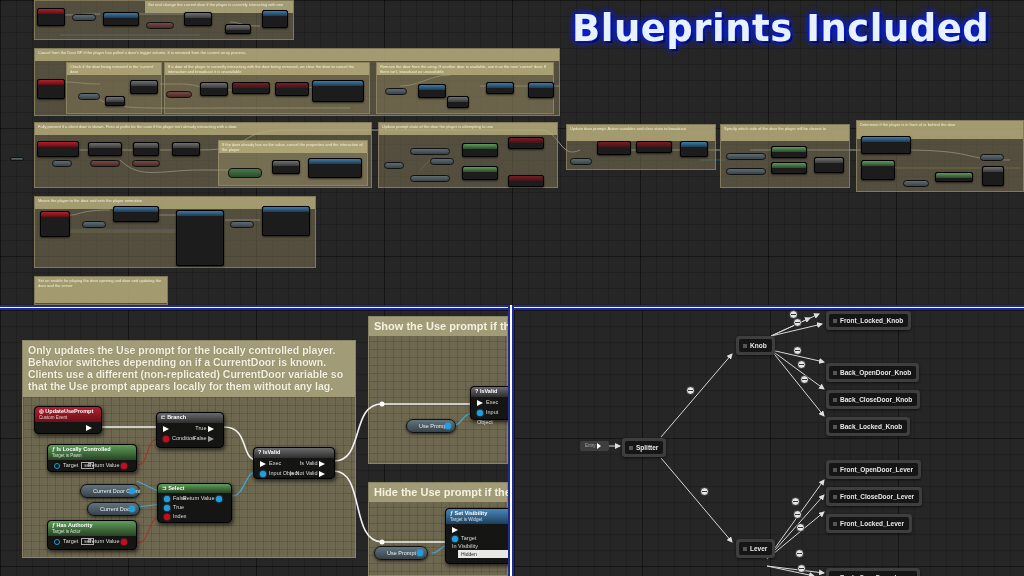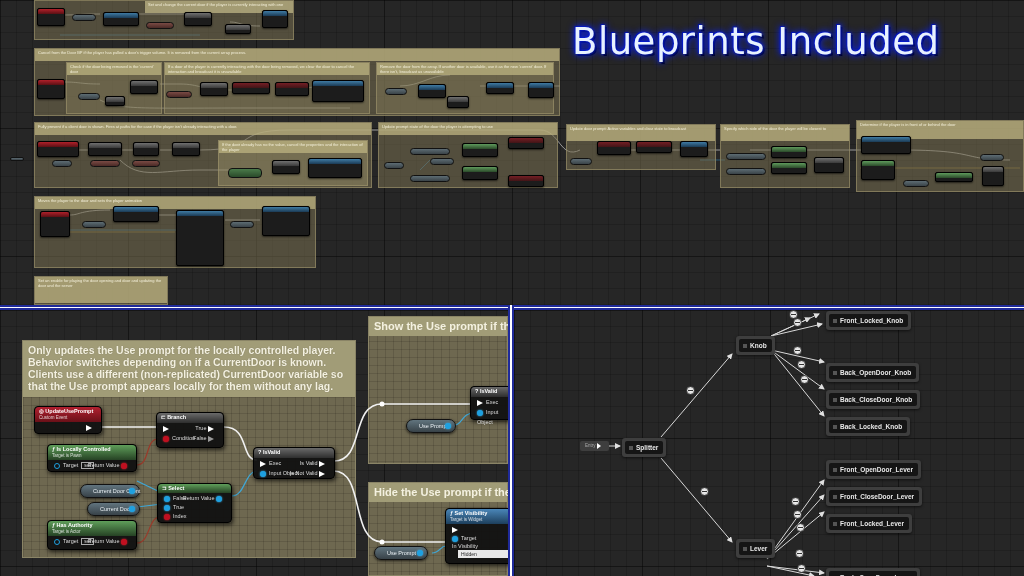--- a/index.html
+++ b/index.html
@@ -22,21 +22,21 @@
   .red-h { background: linear-gradient(#b0202a, #5a1014); }
   .gray-h { background: linear-gradient(#707070, #3a3a3a); }
   .blue-h { background: linear-gradient(#3f7aa3, #1b3b55); }
   .green-h { background: linear-gradient(#5f9a5c, #2b4a2a); }
   .pill { position: absolute; height: 7px; border-radius: 4px; background: linear-gradient(#5d6c73, #3a4348); border: 1px solid #111; }
   .pill.red { background: linear-gradient(#7a4a44, #4a2a26); }
   .pill.green { background: linear-gradient(#4a7a4a, #2a4a2a); }
 
   
   .title {
-    position: absolute; left: 572px; top: 20px; font-size: 37px; font-weight: normal; color: #e8f2ff;
+    position: absolute; left: 572px; top: 7px; font-size: 37px; font-weight: bold; color: #e8f2ff;
     font-family: "DejaVu Sans", sans-serif; letter-spacing: 0.5px;
     text-shadow: 0 0 3px #0a1fd8, 0 0 6px #0a1fd8, 0 0 9px #0a22ff, 2px 2px 0 #000, -1px -1px 0 #021080;
   }
 
   
   .hdiv { position: absolute; left: 0; top: 305px; width: 1024px; height: 5px; background: #fff; border-top: 2px solid #1f2a9a; border-bottom: 2px solid #1f2a9a; }
   .vdiv { position: absolute; left: 508px; top: 305px; width: 6px; height: 271px; background: #fff; border-left: 2px solid #1f2a9a; border-right: 2px solid #1f2a9a; }
 
   
   .big-comment { position: absolute; left: 22px; top: 340px; width: 334px; height: 218px; background: #6e6850; border: 1px solid #8a8466; }

